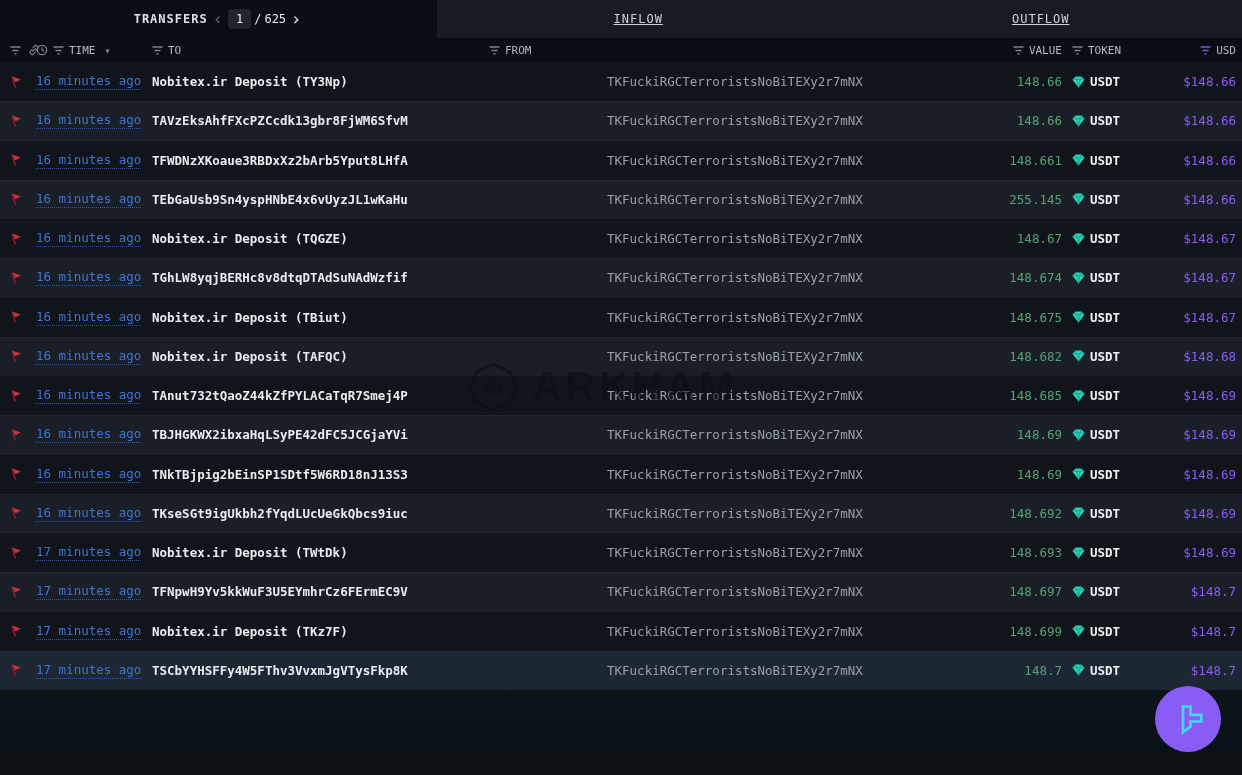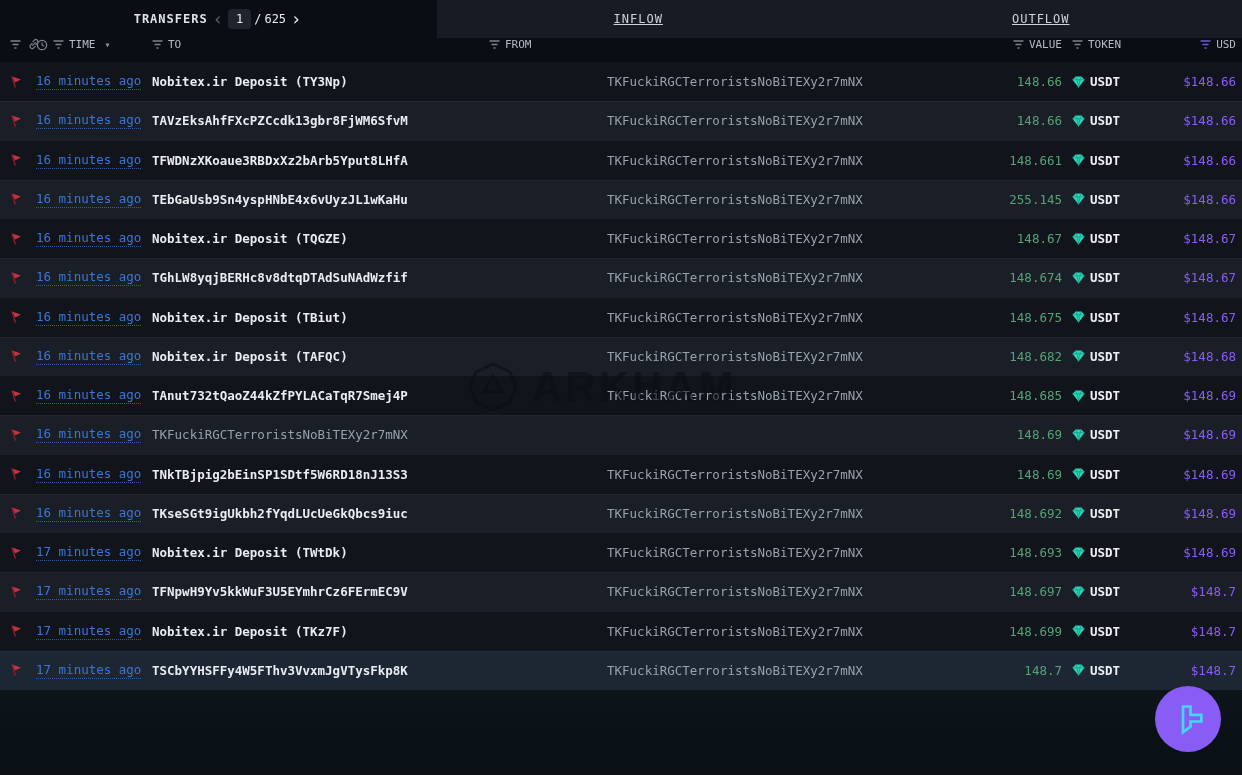--- a/index.html
+++ b/index.html
@@ -11,21 +11,21 @@
   .topbar-left{width:437px;background:var(--topbar-bg,#0a0d13);display:flex;align-items:center;justify-content:center;gap:3px;}
   .title{color:#dfe3e9;font-size:12px;letter-spacing:1px;font-weight:700;}
   .chev{font-size:17px;line-height:1;cursor:pointer;padding:0 2px;}
   .chev.prev{color:#5d646e;}
   .chev.next{color:#e9ecf0;}
   .pagebox{background:#1f242e;border-radius:4px;color:#e9ecf0;font-size:12px;padding:3px 8px;}
   .pagesep,.pagetotal{color:#e9ecf0;font-size:12px;}
   .flow-tabs{flex:1;display:flex;background:var(--strip-bg,#171b24);}
   .flow-tab{flex:1;display:flex;align-items:center;justify-content:center;color:#cdd2da;font-size:12px;letter-spacing:1px;cursor:pointer;text-decoration:underline;}
   
-  .thead{display:flex;height:24px;background:var(--topbar-bg,#0a0d13);align-items:flex-start;color:#b4bac4;font-size:11px;}
+  .thead{display:flex;height:24px;background:var(--topbar-bg,#0a0d13);align-items:center;color:#b4bac4;font-size:11px;}
   .thead .hgroup{display:flex;align-items:center;gap:5px;}
   .icon{display:inline-flex;align-items:center;}
   .caret{color:#8a919c;font-size:10px;margin-left:4px;}
   
   .c{display:flex;align-items:center;box-sizing:border-box;}
   .c-flag{width:36px;padding-left:10px;gap:7px;}
   .c-time{width:116px;}
   .c-from{width:455px;}
   .c-to{flex:1;}
   .c-value{width:118px;justify-content:flex-end;}
@@ -480,20 +480,23 @@
       <span class="icon">
         <svg width="13" height="14" viewBox="0 0 14 14">
           <path d="M2.2 1.2 L11.8 4.3 L5.4 7.6 Z" fill="#c23440"></path>
           <path d="M2.2 1.2 L5.8 13" stroke="#8c1f2b" stroke-width="1.6" fill="none"></path>
         </svg>
       </span>
     </div>
     <div class="c c-time">
           <span class="time">16 minutes ago</span>
         </div>
+    <div class="c c-from">
+          <span class="from">TBJHGKWX2ibxaHqLSyPE42dFC5JCGjaYVi</span>
+        </div>
     <div class="c c-to">
           <span class="to">TKFuckiRGCTerroristsNoBiTEXy2r7mNX</span>
         </div>
     <div class="c c-value">
           <span class="value">148.69</span>
         </div>
     <div class="c c-token">
       <span class="icon">
         <svg width="13" height="12" viewBox="0 0 14 12">
           <path d="M4 0 h6 l3.5 3.5 L7 12 L0.5 3.5 Z" fill="#2fd3b6"></path>

